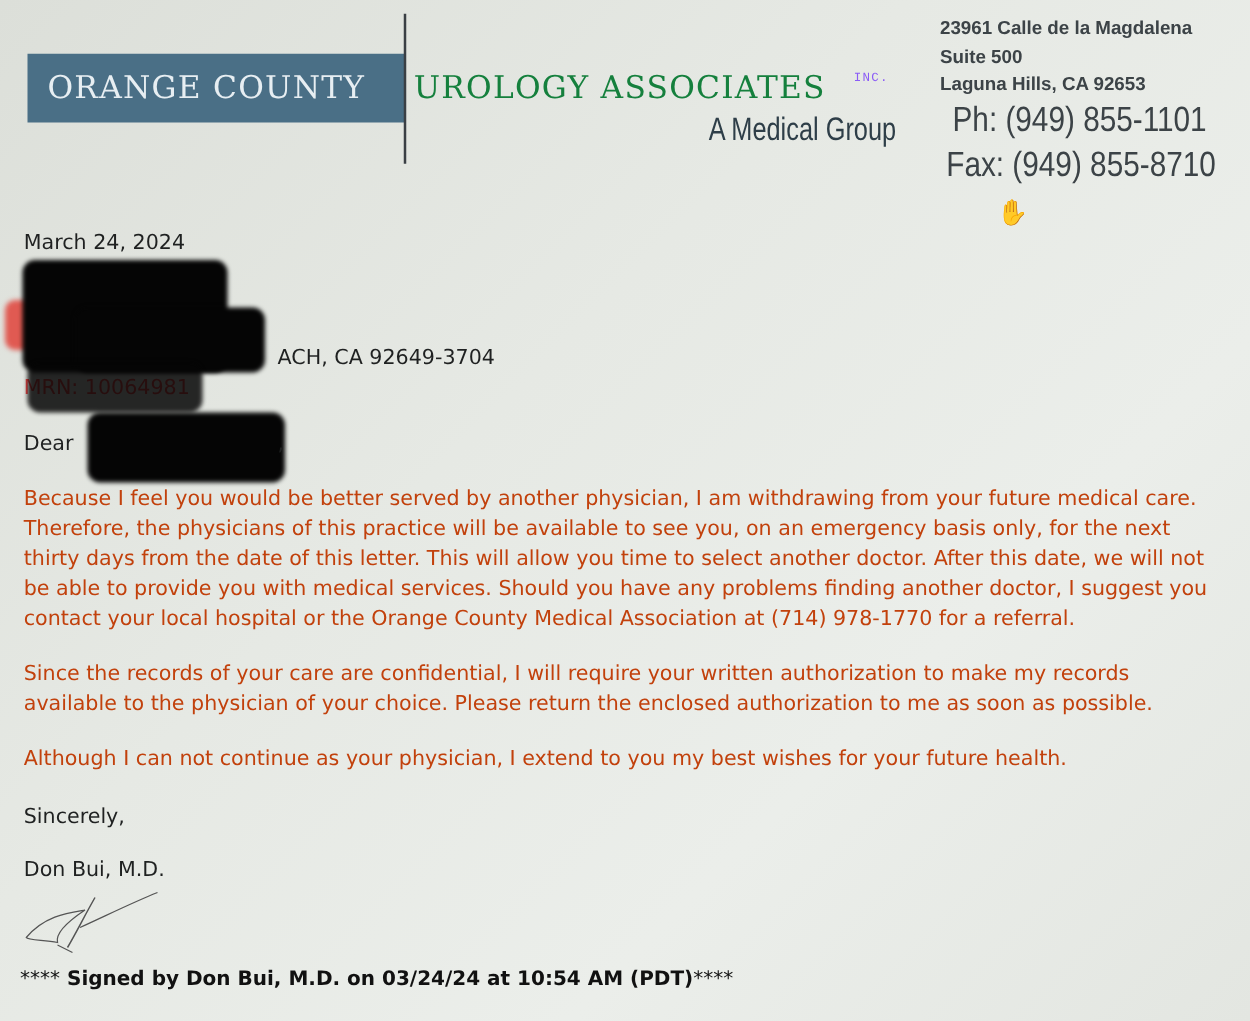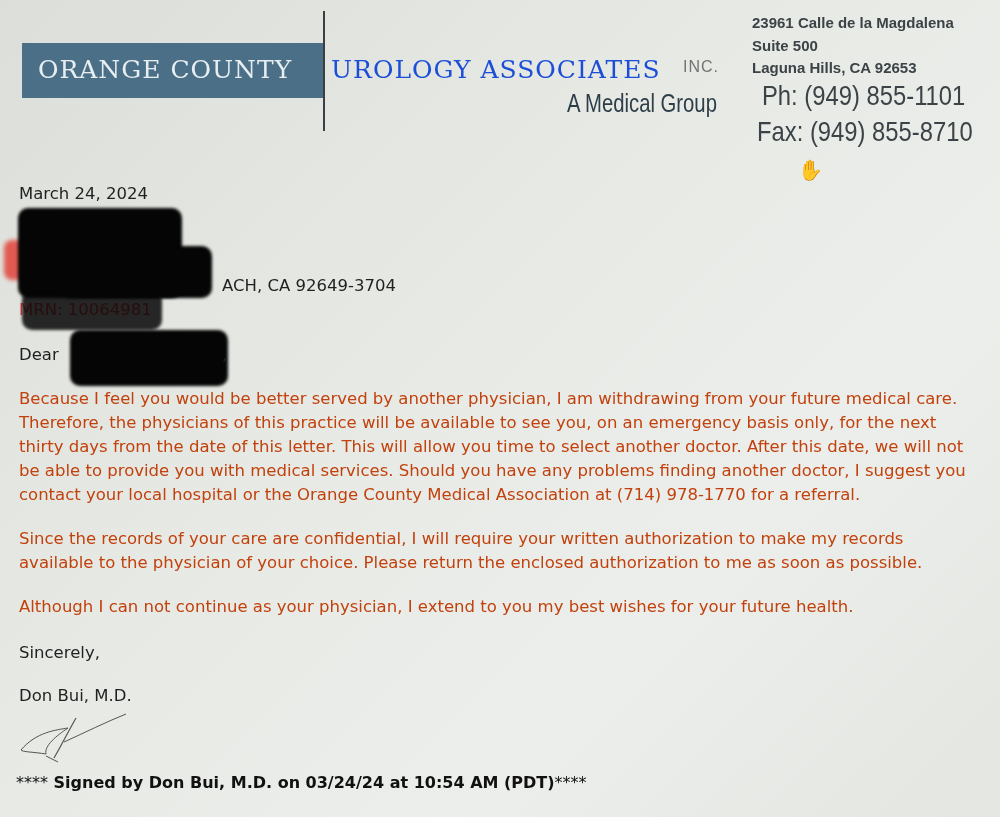--- a/index.html
+++ b/index.html
@@ -15,25 +15,25 @@
       left: 22px; top: 43px; width: 302px; height: 55px;
       background: #4a6f86;
     }
     .logo-left {
       left: 38px; top: 55px; font-family: "DejaVu Serif", serif;
       font-size: 25px; letter-spacing: 1px; color: #e7eef2; white-space: nowrap;
     }
     .logo-rule { left: 323px; top: 11px; width: 2px; height: 120px; background: #3a3f44; }
     .logo-right {
       left: 331px; top: 55px; font-family: "DejaVu Serif", serif;
-      font-size: 25px; letter-spacing: 1px; color: #1d4ed8; white-space: nowrap;
+      font-size: 25px; letter-spacing: 1px; color: #15803d; white-space: nowrap;
     }
     .logo-inc {
-      left: 683px; top: 58px; font-family: Liberation Sans, sans-serif;
-      font-size: 16px; color: #737373; letter-spacing: 1px;
+      left: 683px; top: 58px; font-family: Liberation Mono, monospace;
+      font-size: 10px; color: #8b5cf6; letter-spacing: 1px;
     }
     .medgroup {
       left: 567px; top: 88px; font-family: "Liberation Sans", sans-serif;
       font-size: 26px; color: #2e3e48; transform: scaleX(0.78); transform-origin: left;
       white-space: nowrap; font-weight: 500;
     }
     .addr {
       left: 752px; font-family: "Liberation Sans", sans-serif;
       font-size: 15px; font-weight: bold; color: #3c4347; white-space: nowrap;
     }

